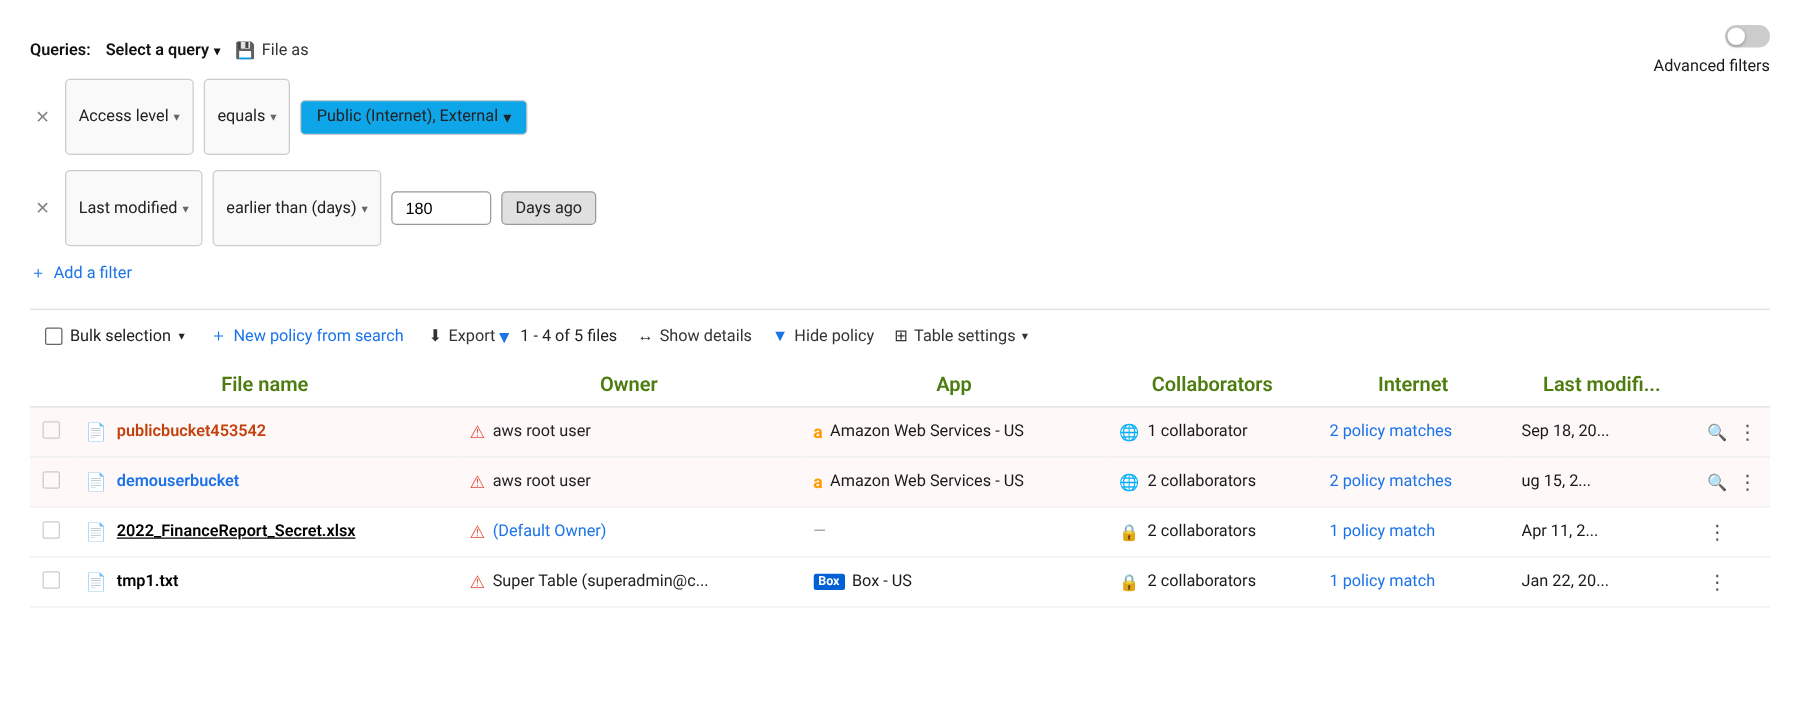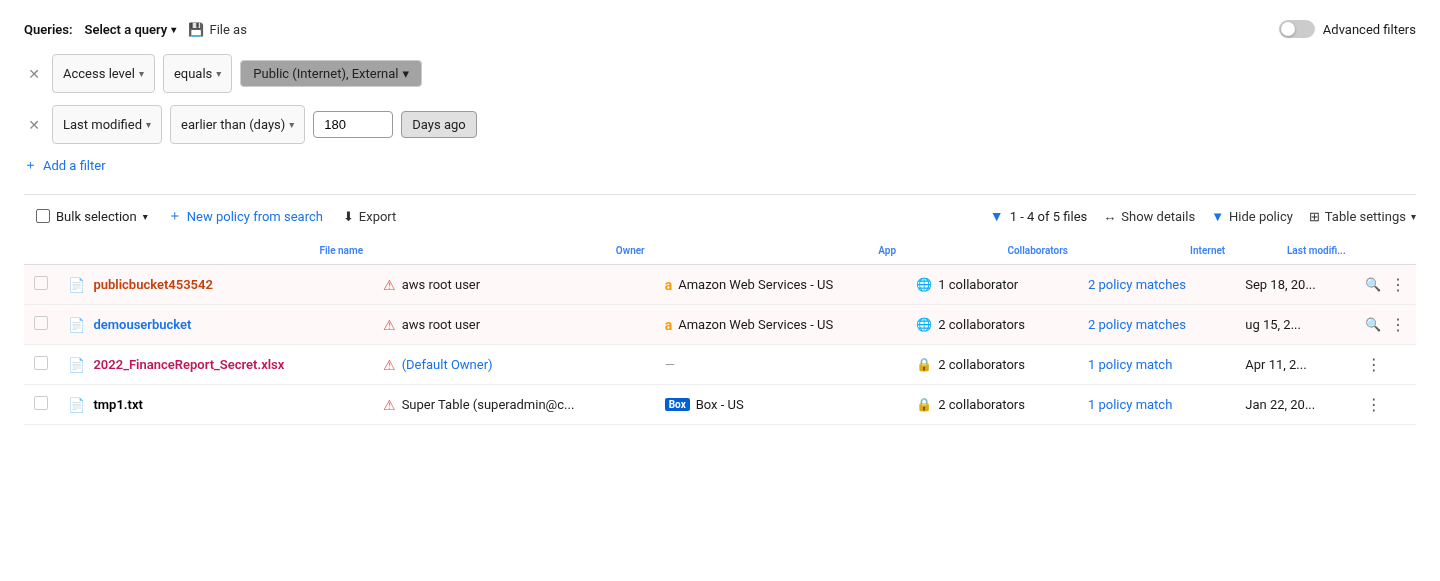--- a/index.html
+++ b/index.html
@@ -34,21 +34,21 @@
       align-items: center;
       justify-content: center;
       font-size: 14px;
       font-weight: bold;
       cursor: pointer;
     }
     .toolbar-row {
       display: flex;
       align-items: center;
       justify-content: space-between;
-      margin-bottom: 16px;
+      margin-bottom: 2px;
       gap: 36px;
     }
     .queries-section {
       display: flex;
       align-items: center;
       gap: 12px;
     }
     .queries-label {
       color: #555;
       font-size: 13px;
@@ -69,22 +69,23 @@
     .save-as-btn {
       display: flex;
       align-items: center;
       gap: 5px;
       color: #333;
       cursor: pointer;
       font-size: 13px;
     }
     .advanced-filters-section {
       display: flex;
-      align-items: center;
+      align-items: flex-end;
       gap: 8px;
+      flex-direction: column;
     }
     .toggle {
       width: 36px;
       height: 18px;
       background: #ccc;
       border-radius: 9px;
       position: relative;
       cursor: pointer;
     }
     .toggle::after {
@@ -110,38 +111,38 @@
       font-size: 14px;
       width: 20px;
       text-align: center;
     }
     .filter-badge {
       display: flex;
       align-items: center;
       gap: 4px;
       border: 1px solid #ccc;
       border-radius: 4px;
-      padding: 11px 10px;
+      padding: 22px 10px;
       background: #f9f9f9;
       cursor: pointer;
       font-size: 13px;
       color: #222;
     }
     .filter-badge .chevron {
       color: #666;
       font-size: 10px;
     }
     .filter-value-badge {
       display: flex;
       align-items: center;
       gap: 4px;
       border: 1px solid #ccc;
       border-radius: 4px;
       padding: 5px 12px;
-      background: #a3a3a3;
+      background: #0ea5e9;
       cursor: pointer;
       font-size: 13px;
       color: #222;
     }
     .days-input {
       border: 1px solid #999;
       border-radius: 4px;
       padding: 5px 10px;
       font-size: 13px;
       width: 80px;
@@ -166,21 +167,20 @@
       margin-bottom: 20px;
     }
     .divider {
       border: none;
       border-top: 1px solid #e0e0e0;
       margin: 8px 0 12px 0;
     }
     .action-bar {
       display: flex;
       align-items: center;
-      justify-content: space-between;
       margin-bottom: 12px;
       padding-left: 12px;
     }
     .left-actions {
       display: flex;
       align-items: center;
       gap: 20px;
     }
     .bulk-selection-btn {
       display: flex;
@@ -238,24 +238,24 @@
       font-size: 13px;
     }
     .table-container {
       width: 100%;
     }
     table {
       width: 100%;
       border-collapse: collapse;
     }
     th {
-      text-align: right;
+      text-align: center;
       font-weight: 600;
-      font-size: 10px;
-      color: #3b82f6;
+      font-size: 16px;
+      color: #4d7c0f;
       padding: 8px 10px;
       border-bottom: 1px solid #ddd;
       background: #fff;
     }
     td {
       padding: 10px 10px;
       font-size: 13px;
       border-bottom: 1px solid #eee;
       vertical-align: middle;
     }
@@ -519,21 +519,21 @@
     <span class="search-row-icon" style="font-size:13px;">🔍</span>
     <span class="more-icon">⋮</span>
   </div>
             </td>
           </tr>
           <tr>
             <td><span style="width:14px;height:14px;border:1.5px solid #ccc;border-radius:2px;display:inline-block;cursor:pointer;"></span></td>
             <td>
               <div class="file-name-cell">
     <span class="file-icon">📄</span>
-    <span style="color:#be185d;cursor:pointer;">2022_FinanceReport_Secret.xlsx</span>
+    <span style="color:#000000;cursor:pointer;text-decoration:underline;">2022_FinanceReport_Secret.xlsx</span>
   </div>
             </td>
             <td>
               <div class="owner-cell">
     <span class="warning-icon" style="color:#e74c3c;font-size:14px;">⚠</span>
     <span style="color:#1a73e8;">(Default Owner)</span>
   </div>
             </td>
             <td><span class="dash-cell">—</span></td>
             <td>

